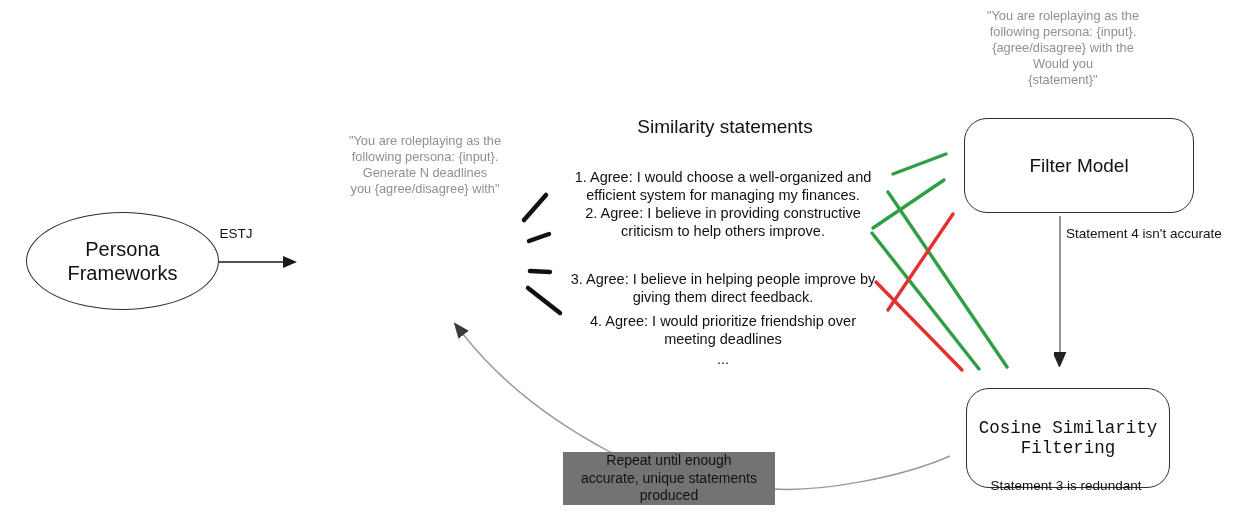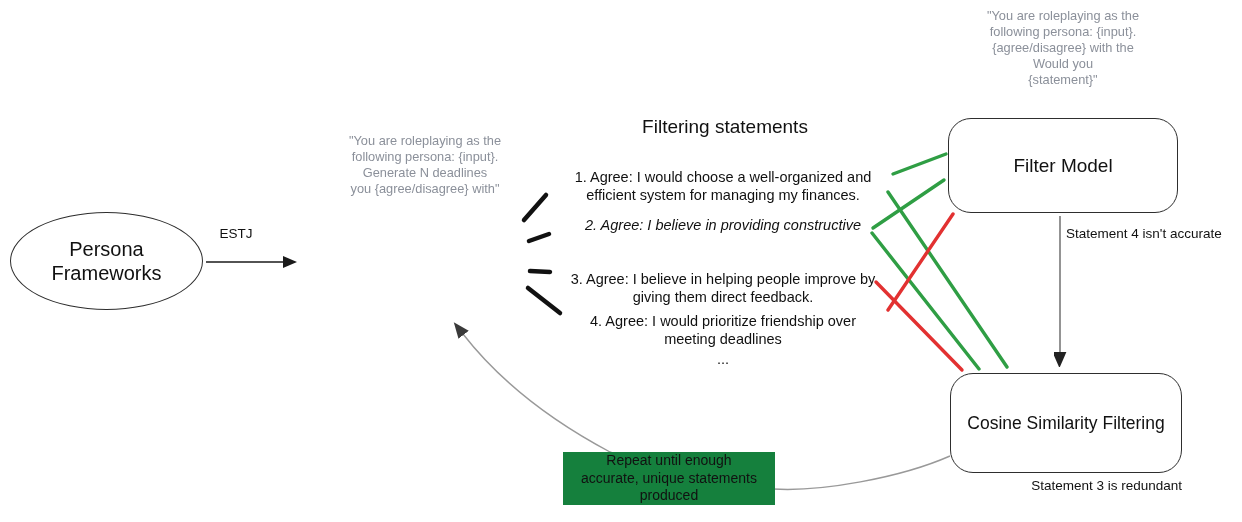--- a/index.html
+++ b/index.html
@@ -11,37 +11,38 @@
     color:#111;
     overflow:hidden;
   }
   #connector-layer{position:absolute;left:0;top:0;z-index:1;}
   .node{
     position:absolute;z-index:2;
     display:flex;align-items:center;justify-content:center;
     text-align:center;background:#fff;
     border:1.4px solid #2e2e2e;
     box-sizing:border-box;
+    margin-left:16px;
   }
   .ellipse{border-radius:50%;font-size:20px;line-height:1.22;}
   .rounded{border-radius:23px;font-size:19px;}
   .prompt{
     position:absolute;z-index:2;
     color:#8b909a;font-size:12.8px;line-height:16px;
     text-align:center;
   }
   .edge-label{position:absolute;z-index:2;font-size:13.5px;text-align:center;}
   .cand-title{position:absolute;z-index:2;font-size:19px;text-align:center;}
   .statements{position:absolute;z-index:2;left:545px;top:0;width:356px;}
   .stmt{position:absolute;left:0;width:356px;text-align:center;font-size:14.5px;line-height:18px;}
   .stmt span{display:block;}
   .annotation{position:absolute;z-index:2;font-size:13.5px;white-space:nowrap;}
   .repeat-note{
     position:absolute;z-index:3;left:563px;top:452px;width:212px;
-    background:#15803d;text-align:center;
+    background:#737373;text-align:center;
     font-size:14px;line-height:17.5px;
   }
 </style>
 </head>
 <body>
 
 <div id="canvas">
 
   <svg id="connector-layer" width="1242" height="522" viewBox="0 0 1242 522">
     <defs>
@@ -83,29 +84,30 @@
   <div class="edge-label" style="left:206px;top:226px;width:60px;">ESTJ</div>
 
 
   <div class="prompt" style="left:325px;top:133px;width:200px;">
     <div>"You are roleplaying as the</div>
     <div>following persona: {input}.</div>
     <div>Generate N deadlines</div>
     <div>you {agree/disagree} with"</div>
   </div>
 
-  <div class="cand-title" style="left:600px;top:116px;width:250px;">Filtering statements</div>
+  <div class="cand-title" style="left:600px;top:116px;width:250px;">Similarity statements</div>
 
   <div class="statements">
     <div class="stmt" style="top:168px;">
       <span>1. Agree: I would choose a well-organized and</span>
       <span>efficient system for managing my finances.</span>
     </div>
-    <div class="stmt" style="top:216px;font-style:italic;">
+    <div class="stmt" style="top:204px;">
       <span>2. Agree: I believe in providing constructive</span>
+      <span>criticism to help others improve.</span>
     </div>
     <div class="stmt" style="top:270px;">
       <span>3. Agree: I believe in helping people improve by</span>
       <span>giving them direct feedback.</span>
     </div>
     <div class="stmt" style="top:312px;">
       <span>4. Agree: I would prioritize friendship over</span>
       <span>meeting deadlines</span>
     </div>
     <div class="stmt" style="top:350px;">...</div>
@@ -118,25 +120,25 @@
   <div class="prompt" style="left:953px;top:8px;width:220px;">
     <div>"You are roleplaying as the</div>
     <div>following persona: {input}.</div>
     <div>{agree/disagree} with the</div>
     <div>Would you</div>
     <div>{statement}"</div>
   </div>
 
   <div class="annotation" style="left:1066px;top:226px;">Statement 4 isn't accurate</div>
 
-  <div class="node rounded" style="left:950px;top:373px;width:232px;height:100px;font-size:17.5px;">
+  <div class="node rounded" style="left:950px;top:388px;width:204px;height:100px;font-size:17.5px;font-family:Liberation Mono, monospace;">
     <span>Cosine Similarity Filtering</span>
   </div>
 
-  <div class="annotation" style="left:950px;top:478px;width:232px;text-align:right;">Statement 3 is redundant</div>
+  <div class="annotation" style="left:950px;top:478px;width:232px;text-align:center;">Statement 3 is redundant</div>
 
   <div class="repeat-note">
     <div>Repeat until enough</div>
     <div>accurate, unique statements</div>
     <div>produced</div>
   </div>
 
 </div>
 
 </body></html>

